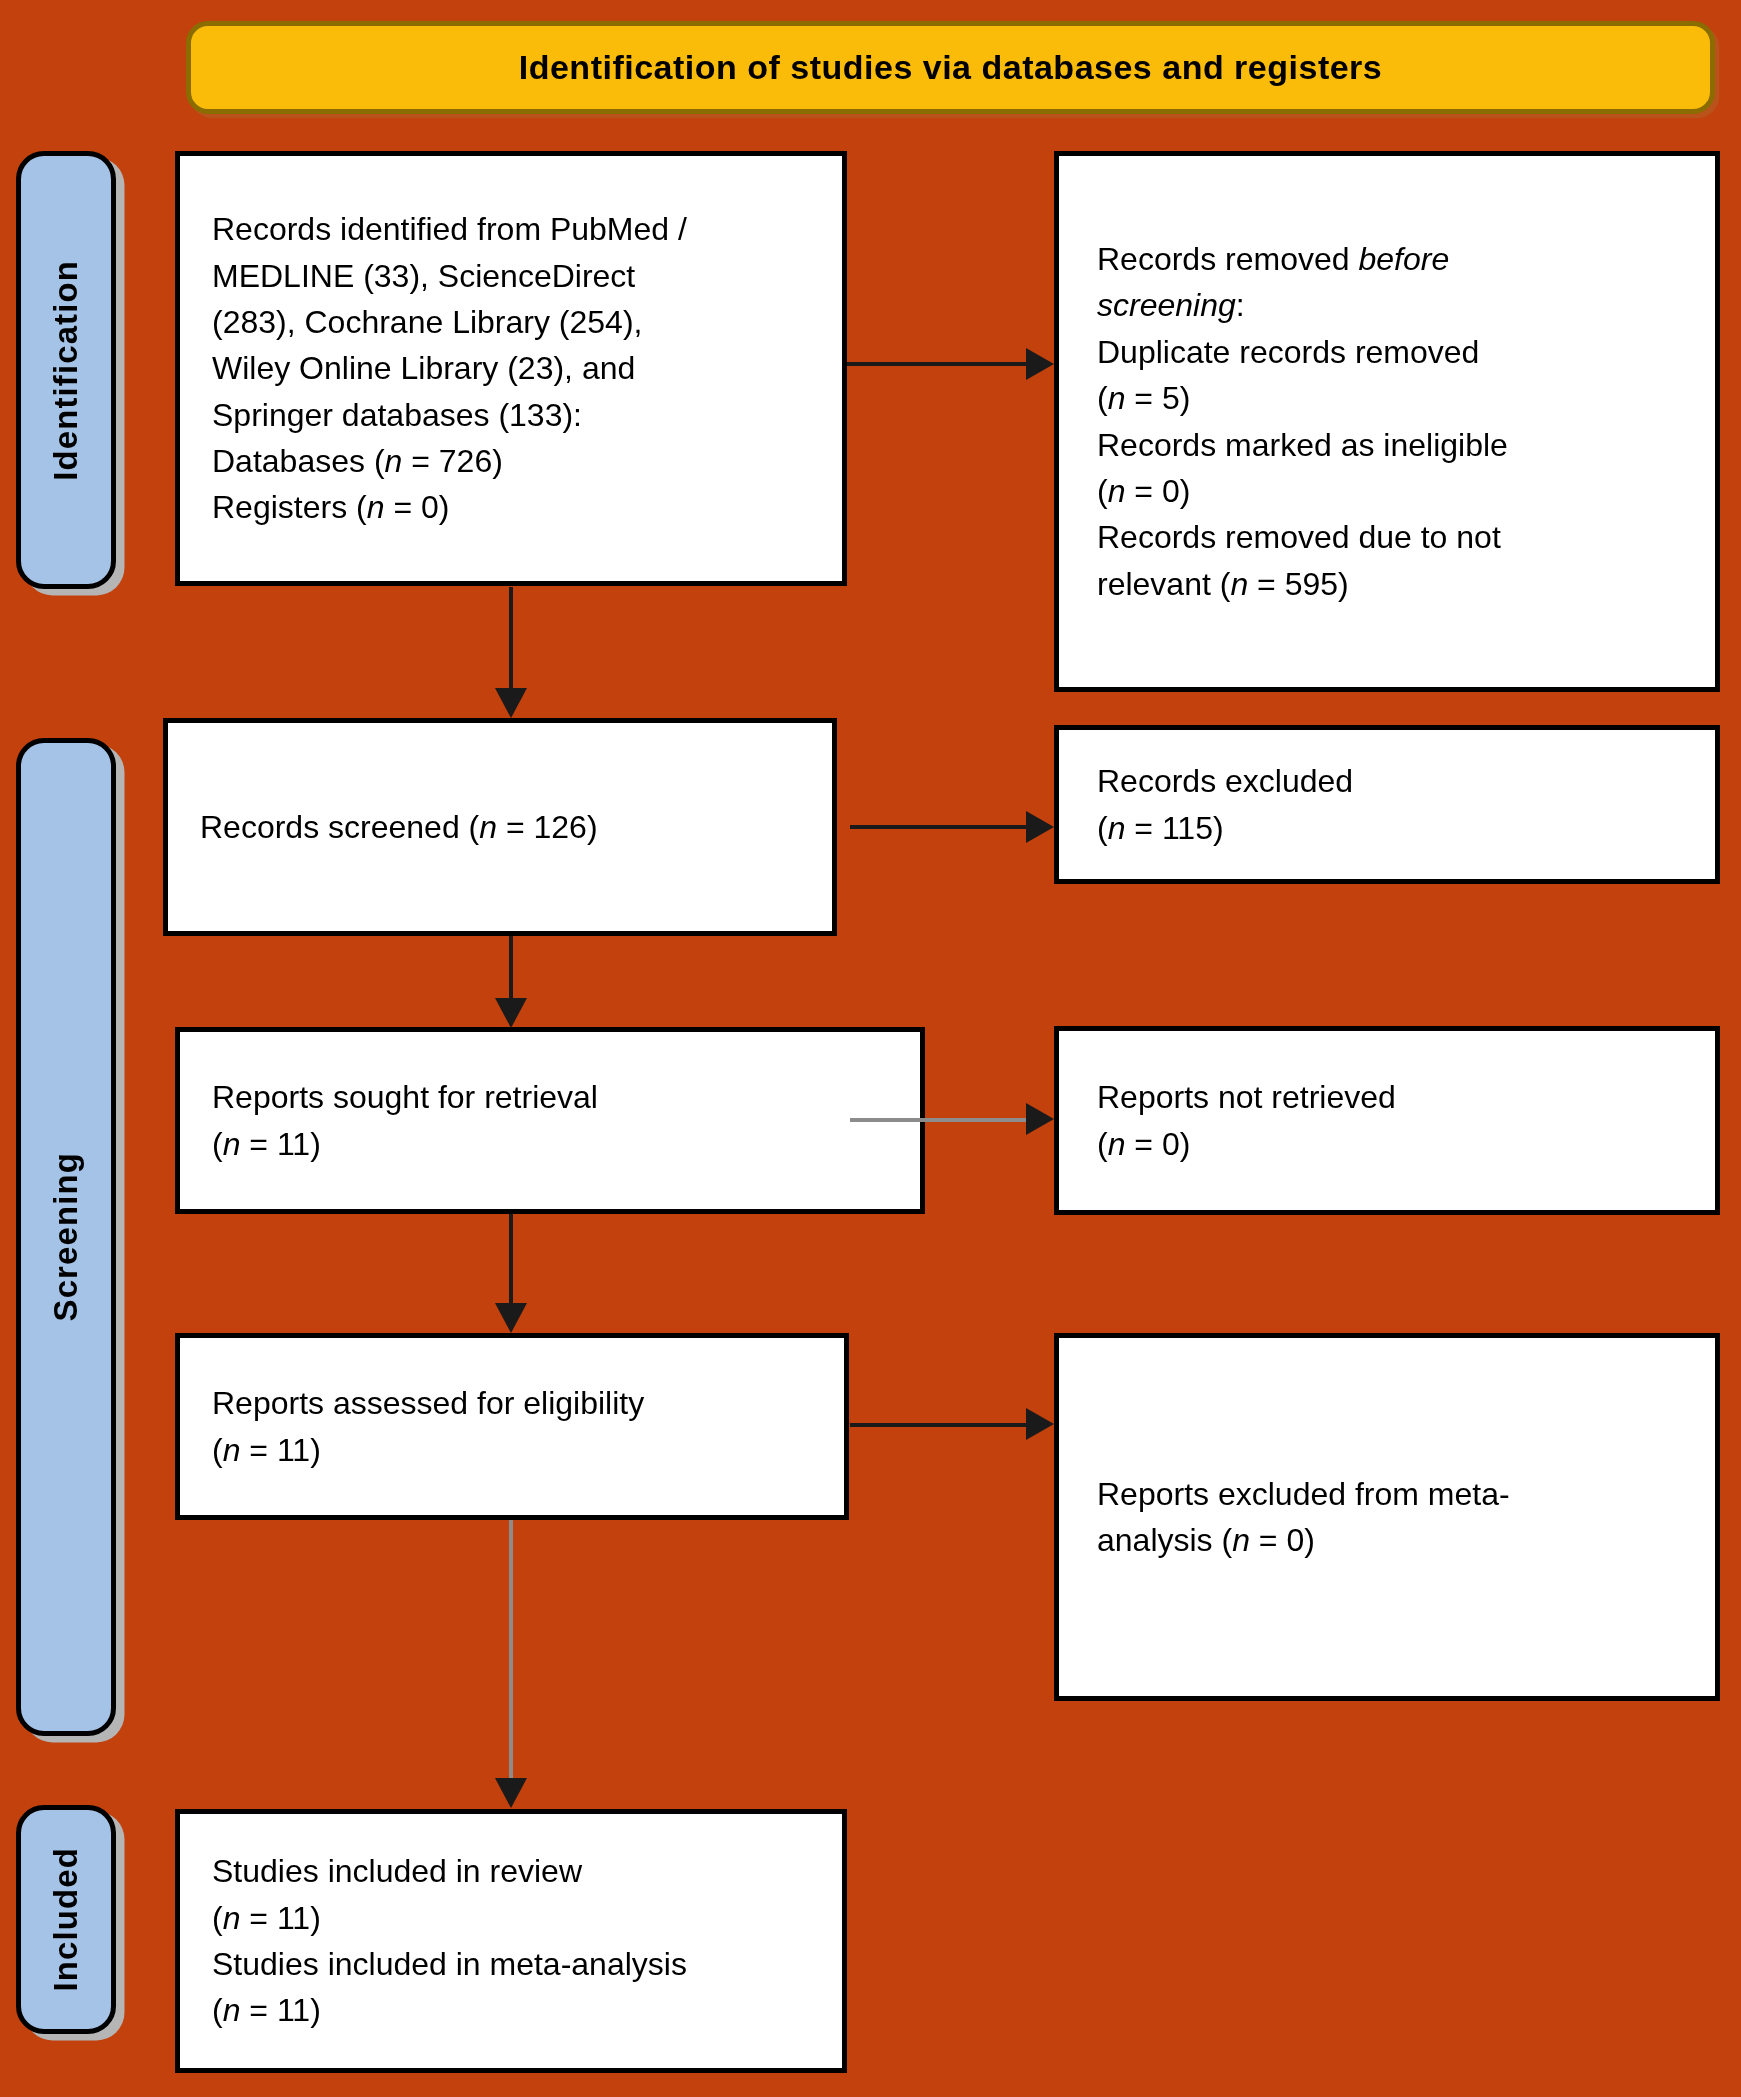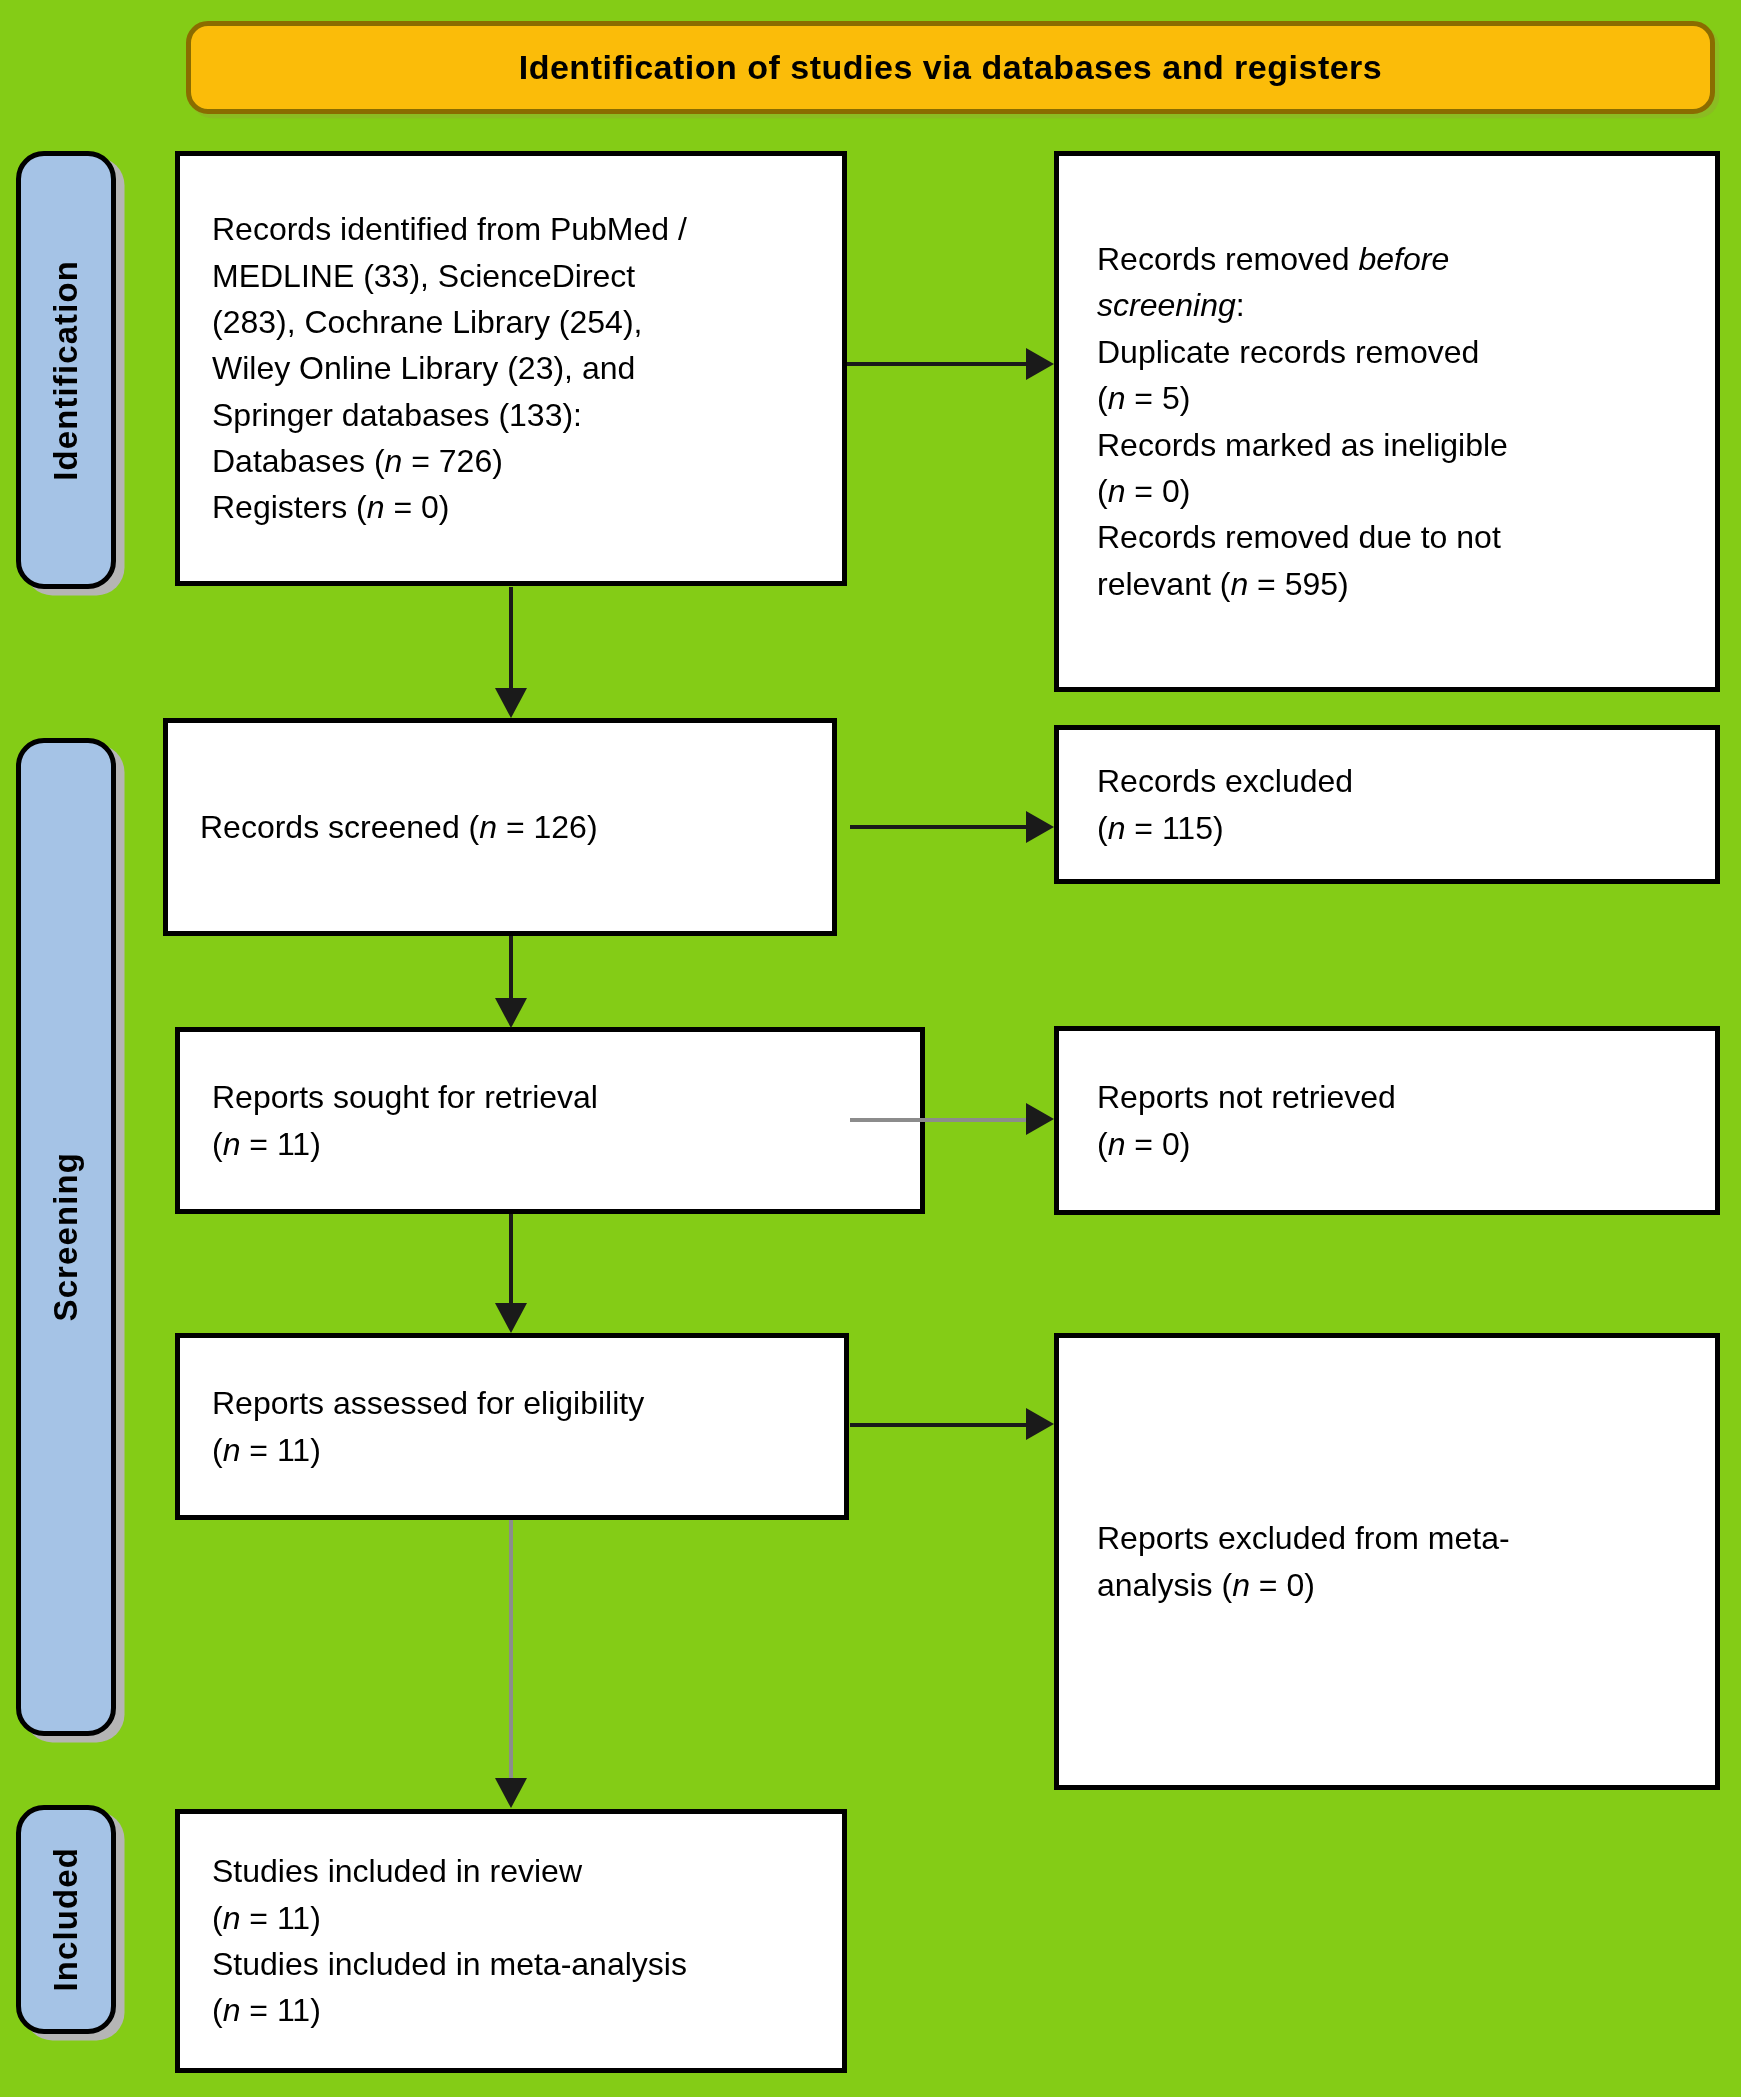--- a/index.html
+++ b/index.html
@@ -11,21 +11,21 @@
     --box-fill:#FFFFFF;
     --arrow-dark:#1A1A1A;
     --arrow-gray:#8C8C8C;
     --shadow:#B5B5B5;
   }
   html,body{margin:0;padding:0;background:#ffffff;}
   body{font-family:"Liberation Sans","DejaVu Sans",sans-serif;color:#000;}
   .canvas{
     position:relative;
     width:1741px;height:2097px;
-    background:#84cc16;
+    background:#c2410c;
     overflow:hidden;
   }
   .banner{
     position:absolute;left:186px;top:21px;width:1529px;height:93px;
     background:var(--banner-fill);
     border:5.3px solid var(--banner-border);
     border-radius:22px;
     box-sizing:border-box;
     display:flex;align-items:center;justify-content:center;
     box-shadow:4.2px 4.2px 0 rgba(160,140,70,0.25);
@@ -139,21 +139,21 @@
   <div class="fbox col-right" style="left:1054px;top:725px;width:666px;height:159px;">
       <div class="tl">Records excluded</div>
       <div class="tl">(<i>n</i> = 115)</div>
     </div>
 
   <div class="fbox col-right" style="left:1054px;top:1026px;width:666px;height:189px;">
       <div class="tl">Reports not retrieved</div>
       <div class="tl">(<i>n</i> = 0)</div>
     </div>
 
-  <div class="fbox col-right" style="left:1054px;top:1333px;width:666px;height:457px;">
+  <div class="fbox col-right" style="left:1054px;top:1333px;width:666px;height:368px;">
       <div class="tl">Reports excluded from meta-</div>
       <div class="tl">analysis (<i>n</i> = 0)</div>
     </div>
 
   <div class="hline" style="left:847px;top:362px;width:182px;"></div>
   <div class="head-right" style="left:1026px;top:348px;"></div>
 
   <div class="hline" style="left:850px;top:825px;width:179px;"></div>
   <div class="head-right" style="left:1026px;top:811px;"></div>
 

